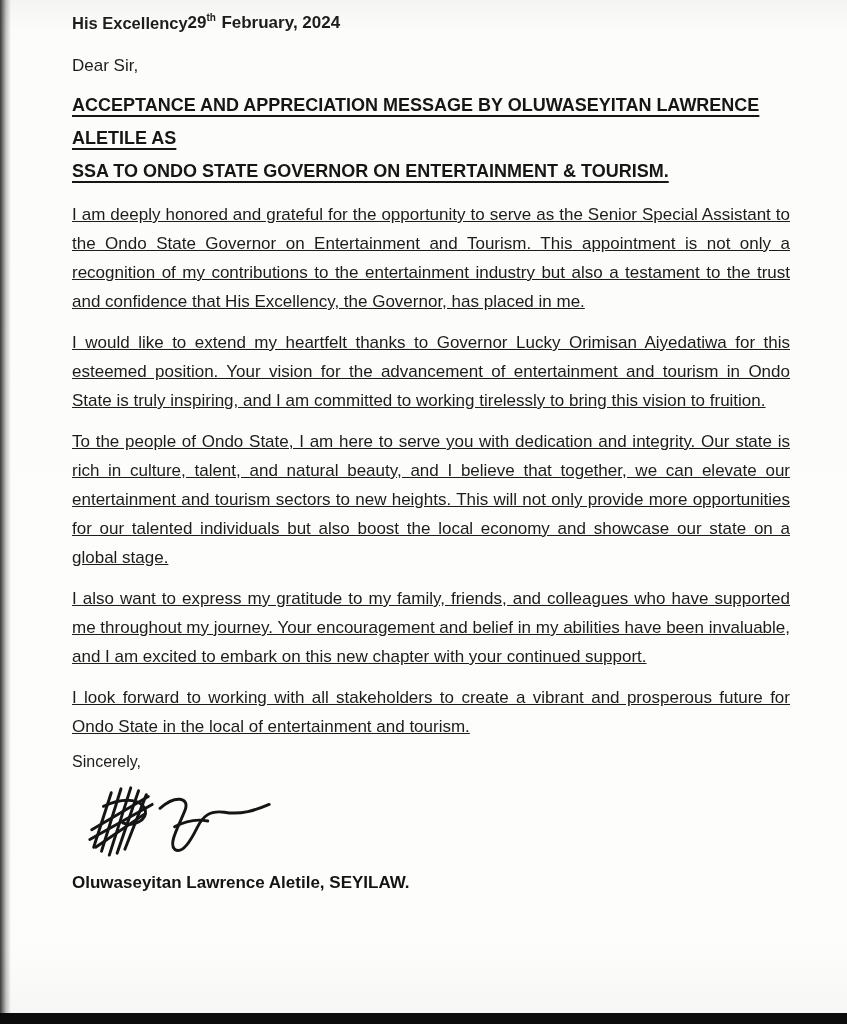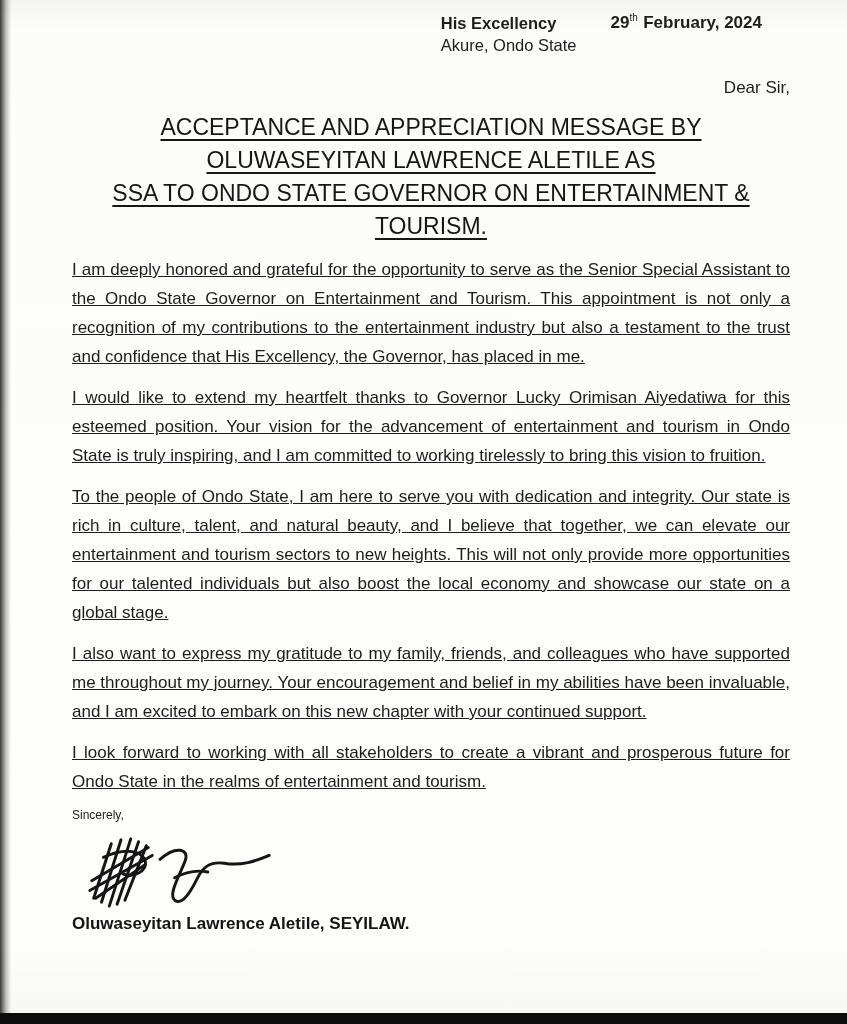--- a/index.html
+++ b/index.html
@@ -24,85 +24,84 @@
   .bottom-bar{
     position:absolute;left:0;right:0;bottom:0;height:11px;
     z-index:3;
   }
   .content{
     position:relative;
     padding:12px 57px 0 72px;
     z-index:1;
   }
   .header-row{
-    display:flex;justify-content:flex-end;align-items:flex-start;gap:34px;
+    display:flex;justify-content:flex-start;align-items:flex-start;
   }
   .recipient{font-size:16.5px;line-height:22px;}
   .recipient .r-bold{font-weight:700;}
   .date-line{
     font-weight:700;font-size:17px;margin-right:28px;white-space:nowrap;
   }
-  .date-line sup{font-size:10px;font-weight:400;}
+  .date-line sup{font-size:10px;font-weight:700;}
   .date-rest{margin-left:.32em;}
-  .greeting{margin-top:22px;font-size:17px;text-align:right;}
+  .greeting{margin-top:22px;font-size:17px;}
   .subject{
-    margin-top:13px;text-align:center;font-weight:400;font-size:23px;line-height:33px;
+    margin-top:13px;font-weight:700;font-size:18px;line-height:33px;
     color:#161616;
   }
   .subject .u{
     text-decoration:underline;
     text-decoration-thickness:1.5px;
     text-underline-offset:4px;
     display:inline;
   }
   .subject .line{display:block;}
   .body-text{margin-top:12px;text-decoration:underline;}
   p.para{
     text-align:justify;
     font-size:17px;line-height:29px;
     margin:0 0 12px 0;
     color:#1c1c1c;
   }
-  .valediction{font-size:12px;margin-top:8px;}
+  .valediction{font-size:16px;margin-top:8px;}
   .signature-wrap{margin:8px 0 0 10px;height:82px;}
   .signed-name{
-    font-weight:700;font-size:17px;color:#141414;margin-top:2px;
+    font-weight:700;font-size:17px;color:#141414;margin-top:12px;
   }
 </style>
 </head>
 <body>
 
 <div class="page">
   <div class="edge-shadow-left"></div>
 
   <div class="content">
 
     <div class="header-row">
       <div class="recipient">
         <div class="r-bold">His Excellency</div>
-        <div>Akure, Ondo State</div>
       </div>
       <div class="date-line">
         <span>29</span><sup>th</sup><span class="date-rest">February, 2024</span>
       </div>
     </div>
 
     <div class="greeting">Dear Sir,</div>
 
     <div class="subject">
       <span class="line"><span class="u">ACCEPTANCE AND APPRECIATION MESSAGE BY OLUWASEYITAN LAWRENCE ALETILE AS</span></span>
       <span class="line"><span class="u">SSA TO ONDO STATE GOVERNOR ON ENTERTAINMENT &amp; TOURISM.</span></span>
     </div>
 
     <div class="body-text">
       <p class="para">I am deeply honored and grateful for the opportunity to serve as the Senior Special Assistant to the Ondo State Governor on Entertainment and Tourism. This appointment is not only a recognition of my contributions to the entertainment industry but also a testament to the trust and confidence that His Excellency, the Governor, has placed in me.</p>
       <p class="para">I would like to extend my heartfelt thanks to Governor Lucky Orimisan Aiyedatiwa for this esteemed position. Your vision for the advancement of entertainment and tourism in Ondo State is truly inspiring, and I am committed to working tirelessly to bring this vision to fruition.</p>
       <p class="para">To the people of Ondo State, I am here to serve you with dedication and integrity. Our state is rich in culture, talent, and natural beauty, and I believe that together, we can elevate our entertainment and tourism sectors to new heights. This will not only provide more opportunities for our talented individuals but also boost the local economy and showcase our state on a global stage.</p>
       <p class="para">I also want to express my gratitude to my family, friends, and colleagues who have supported me throughout my journey. Your encouragement and belief in my abilities have been invaluable, and I am excited to embark on this new chapter with your continued support.</p>
-      <p class="para">I look forward to working with all stakeholders to create a vibrant and prosperous future for Ondo State in the realms of entertainment and tourism.</p>
+      <p class="para">I look forward to working with all stakeholders to create a vibrant and prosperous future for Ondo State in the local of entertainment and tourism.</p>
     </div>
 
     <div class="valediction">Sincerely,</div>
 
     <div class="signature-wrap">
       <svg width="195" height="82" viewBox="0 0 200 84" aria-hidden="true">
         <g stroke="#151515" stroke-width="3" fill="none" stroke-linecap="round" stroke-linejoin="round">
           <path d="M30 14 L12 70"></path>
           <path d="M40 10 L20 74"></path>
           <path d="M50 9 L28 78"></path>

